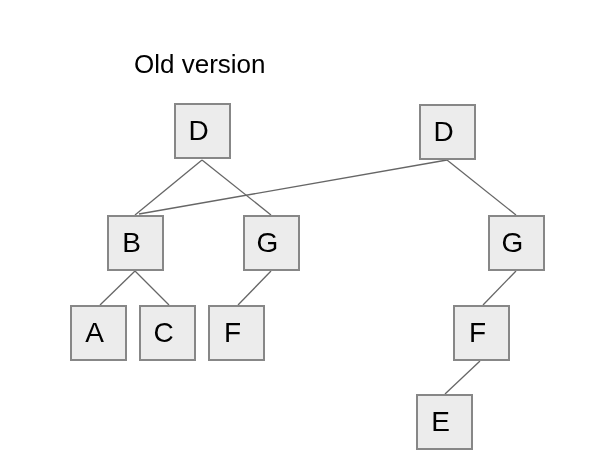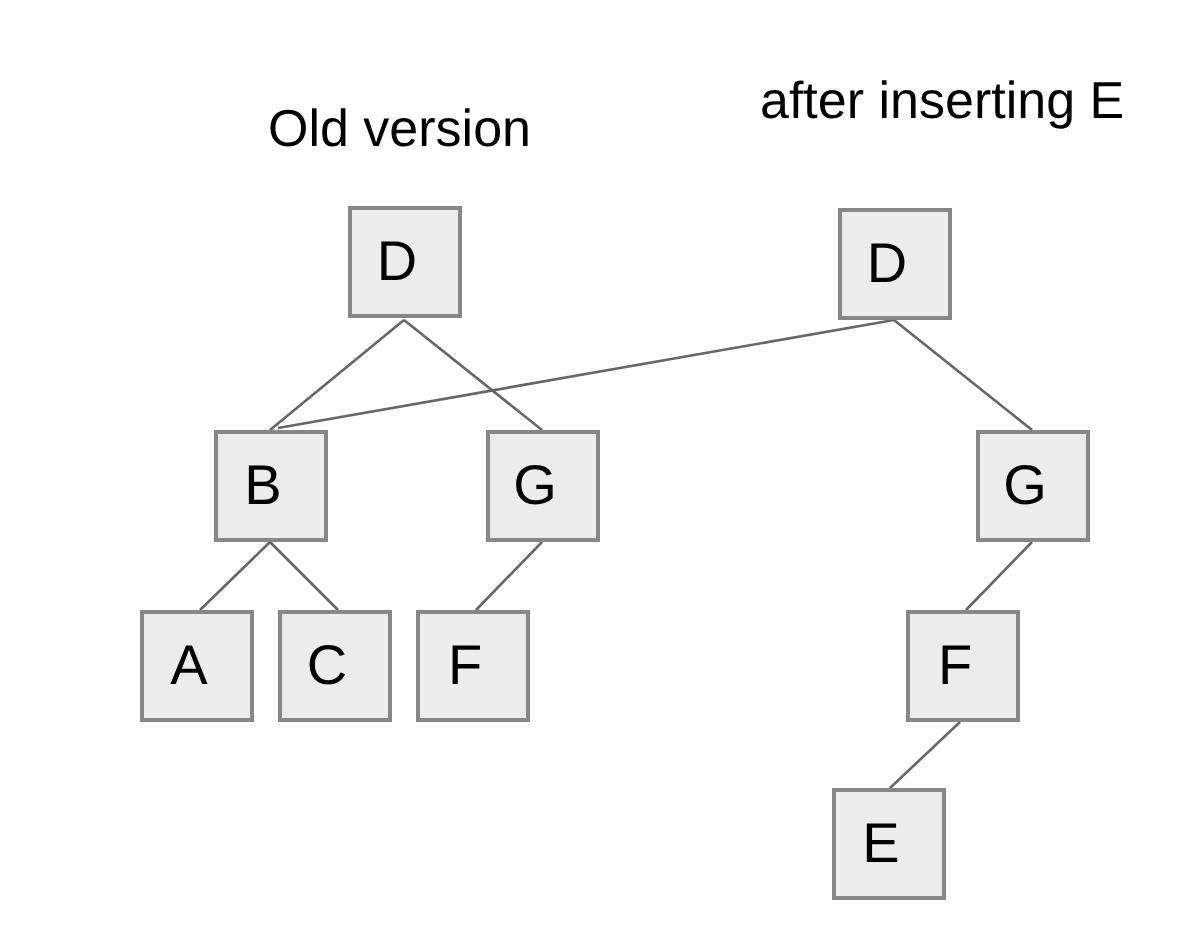--- a/index.html
+++ b/index.html
@@ -61,21 +61,20 @@
       <line x1="103" y1="271" x2="68" y2="305" stroke="#666666" stroke-width="1.3"></line>
       <line x1="103" y1="271" x2="137" y2="305" stroke="#666666" stroke-width="1.3"></line>
       <line x1="239" y1="271" x2="206" y2="305" stroke="#666666" stroke-width="1.3"></line>
       <line x1="484" y1="271" x2="451" y2="305" stroke="#666666" stroke-width="1.3"></line>
       <line x1="448" y1="361" x2="413" y2="394" stroke="#666666" stroke-width="1.3"></line>
     </svg>
 
   <div class="title title-old">Old version</div>
 
   <div class="title title-new">
-    <div>after inserting E</div>
   </div>
 
   <div>
       <div class="node" style="left: 142px; top: 103px; width: 57px; height: 56px; background: rgb(236, 236, 236); border-color: rgb(135, 135, 135);">
         <span style="color: rgb(0, 0, 0);">D</span>
       </div>
       <div class="node" style="left: 75px; top: 215px; width: 57px; height: 56px; background: rgb(236, 236, 236); border-color: rgb(135, 135, 135);">
         <span style="color: rgb(0, 0, 0);">B</span>
       </div>
       <div class="node" style="left: 211px; top: 215px; width: 57px; height: 56px; background: rgb(236, 236, 236); border-color: rgb(135, 135, 135);">

